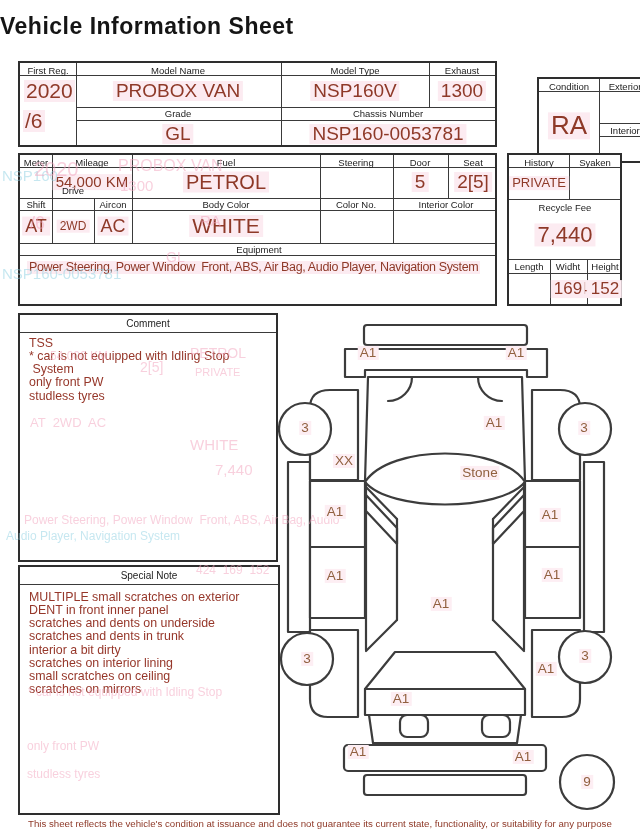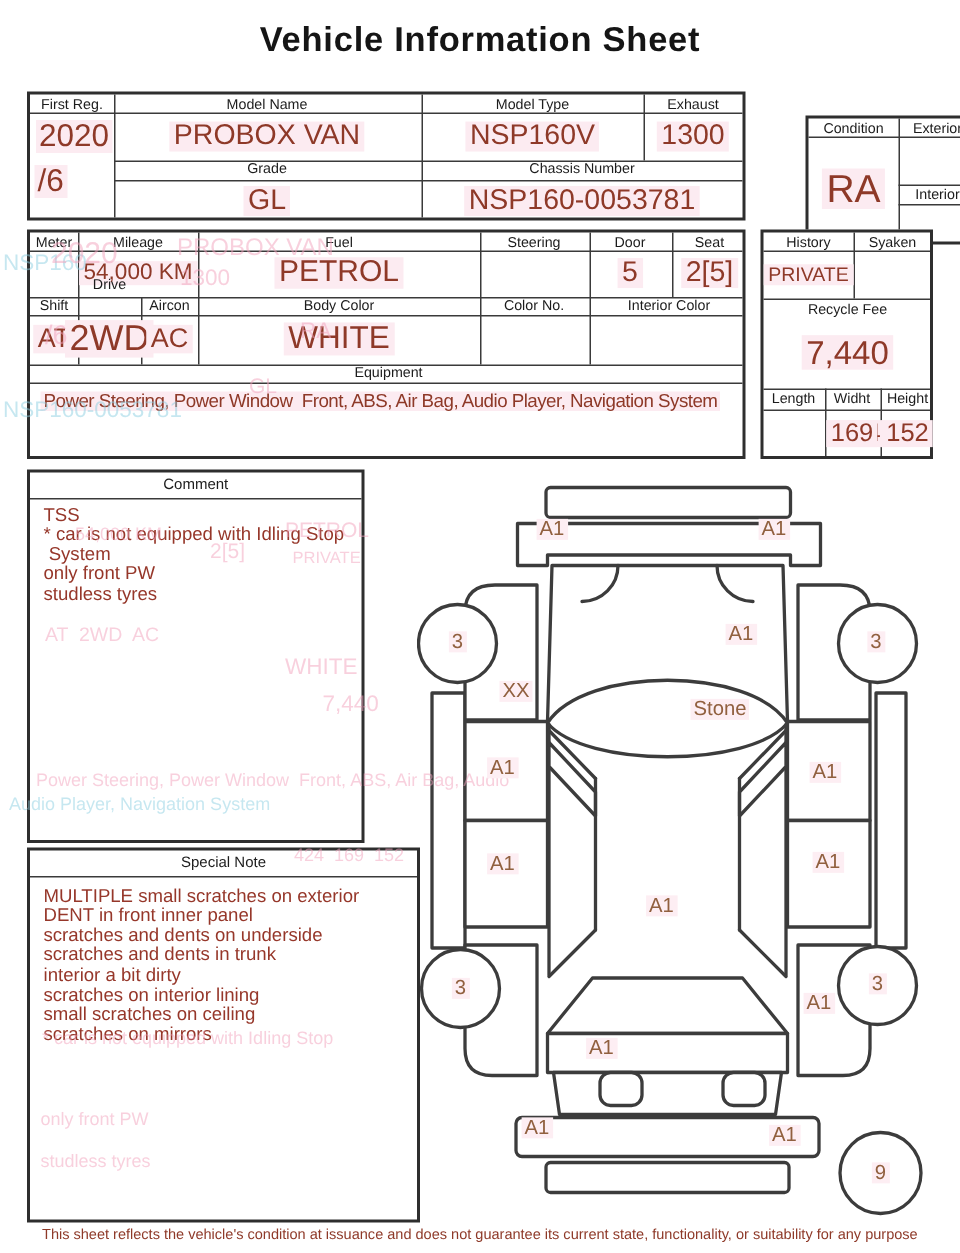--- a/index.html
+++ b/index.html
@@ -1,18 +1,18 @@
 <!DOCTYPE html>
 <html><head>
 <meta charset="utf-8">
 <style>
   html,body{margin:0;padding:0;background:#ffffff;}
   .sheet{position:relative;width:640px;height:835px;background:#fff;overflow:hidden;
          font-family:"Liberation Sans","DejaVu Sans",sans-serif;}
-  .title{position:absolute;left:0;top:13px;width:100%;text-align:center;
+  .title{position:absolute;left:0;top:13px;width:100%;text-align:left;
          font-size:23px;font-weight:700;color:#151515;letter-spacing:.5px;}
   .box{position:absolute;border:2px solid #2e2e2e;background:#fff;box-sizing:border-box;}
   .vline,.hline{position:absolute;background:#3a3a3a;}
   .vline{width:1px;} .hline{height:1px;}
   .lbl{position:absolute;transform:translate(-50%,-50%);font-size:9.5px;color:#1c1c1c;
        white-space:nowrap;}
   .val{position:absolute;transform:translate(-50%,-50%);color:#8e3928;
        background:#fcebf1;padding:0 3px;white-space:nowrap;line-height:1.05;}
   .vleft{position:absolute;color:#8e3928;background:#fcebf1;padding:0 2px;
          white-space:pre;line-height:1.05;}
@@ -99,21 +99,21 @@
     <div class="val" style="left:453px;top:27px;font-size:19px;">2[5]</div>
 
     <div class="lbl" style="left:16px;top:49px;">Shift</div>
     <div class="lbl" style="left:53px;top:35px;">Drive</div>
     <div class="lbl" style="left:93px;top:49px;">Aircon</div>
     <div class="lbl" style="left:206px;top:49px;">Body Color</div>
     <div class="lbl" style="left:336px;top:49px;">Color No.</div>
     <div class="lbl" style="left:426px;top:49px;">Interior Color</div>
 
     <div class="val" style="left:16px;top:71px;font-size:18px;">AT</div>
-    <div class="val" style="left:53px;top:71px;font-size:24px;">2WD</div>
+    <div class="val" style="left:53px;top:71px;font-size:12px;">2WD</div>
     <div class="val" style="left:93px;top:71px;font-size:18px;">AC</div>
     <div class="val" style="left:206px;top:71px;font-size:21px;">WHITE</div>
 
     <div class="lbl" style="left:239px;top:94px;">Equipment</div>
     <div class="vleft" style="left:7px;top:106px;font-size:12.5px;letter-spacing:-0.35px;">Power Steering, Power Window  Front, ABS, Air Bag, Audio Player, Navigation System</div>
   </div>
 
   <div class="box" style="left:507px;top:153px;width:115px;height:153px;">
     <div class="hline" style="left:0;top:12px;width:111px;"></div>
     <div class="hline" style="left:0;top:44px;width:111px;"></div>
@@ -129,21 +129,21 @@
     <div class="lbl" style="left:56px;top:52px;">Recycle Fee</div>
     <div class="val" style="left:56px;top:80px;font-size:22px;">7,440</div>
     <div class="lbl" style="left:20px;top:111px;">Length</div>
     <div class="lbl" style="left:59px;top:111px;">Widht</div>
     <div class="lbl" style="left:96px;top:111px;">Height</div>
     <div class="val" style="left:20px;top:134px;font-size:17px;margin-left:44px;">424</div>
     <div class="val" style="left:59px;top:134px;font-size:17px;">169</div>
     <div class="val" style="left:96px;top:134px;font-size:17px;">152</div>
   </div>
 
-  <div class="box notebox" style="left:18px;top:313px;width:225px;height:249px;">
+  <div class="box notebox" style="left:18px;top:313px;width:260px;height:249px;">
     <div class="head">Comment</div>
     <div class="comment-lines" id="comment-lines">
         <div class="note-line">TSS</div>
         <div class="note-line">* car is not equipped with Idling Stop</div>
         <div class="note-line"> System</div>
         <div class="note-line">only front PW</div>
         <div class="note-line">studless tyres</div>
       </div>
   </div>
 

